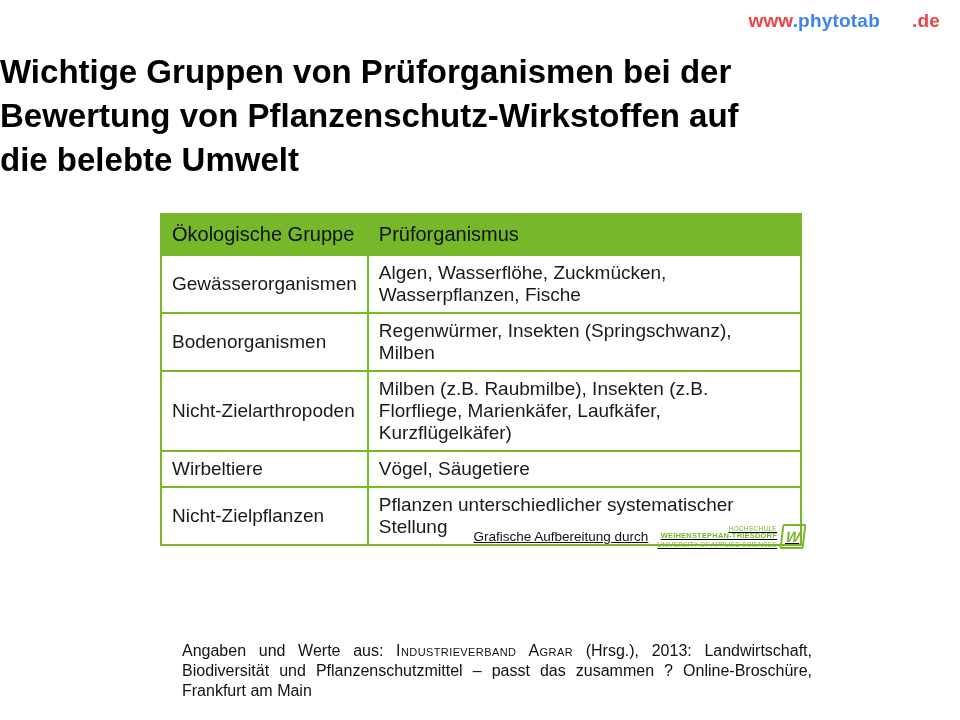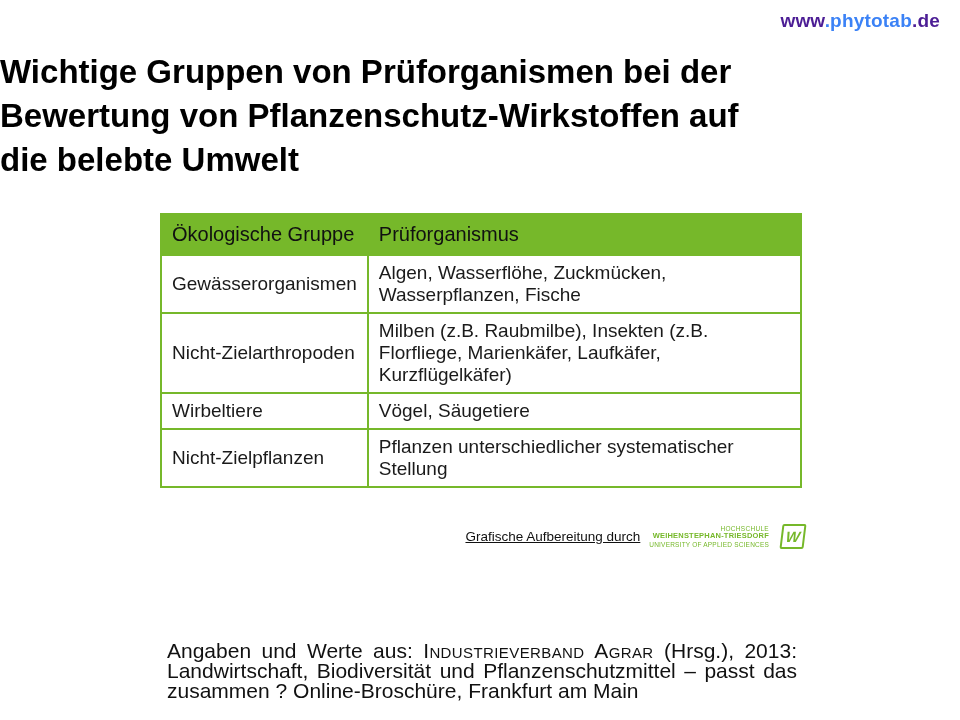--- a/index.html
+++ b/index.html
@@ -1,20 +1,20 @@
 <!DOCTYPE html>
 <html><head>
 <meta charset="utf-8">
 <style>
   * { margin:0; padding:0; box-sizing:border-box; }
   html,body { width:960px; height:720px; background:#ffffff; font-family:"Liberation Sans",sans-serif; color:#000; overflow:hidden; position:relative; }
 
   
   .site-url { position:absolute; top:10px; right:20px; font-size:19px; font-weight:bold; letter-spacing:0.2px; }
-  .site-url .grn { color:#4c1d95; }
+  .site-url .grn { color:#ef4444;margin-left:32px; }
   .site-url .blk { color:#3b82f6; }
 
   
   .slide-title { position:absolute; top:50px; left:0; width:960px; text-align:left; font-size:33px; font-weight:bold; line-height:44px; color:#000; }
 
   
   .table-wrap { position:absolute; top:213px; left:160px; width:642px; }
   table.org-table { border-collapse:collapse; width:100%; font-size:19px; color:#1a1a1a; }
   table.org-table th {
     background:#76B82A; color:#111; font-weight:normal; text-align:left;
@@ -23,34 +23,34 @@
   table.org-table th + th { border-left:2px solid #404040; }
   table.org-table td {
     background:#fff; border:2px solid #76B82A; padding:6px 10px;
     line-height:22px; vertical-align:middle;
   }
   td.col-group, th.col-group { width:202px; }
 
   
   .attribution { position:absolute; top:524px; right:155px; display:flex; align-items:center; gap:9px; }
   .attr-label { font-size:13.5px; color:#111;text-decoration:underline; }
-  .hswt-logo { display:flex; align-items:center; gap:12px; }
+  .hswt-logo { display:flex; align-items:center; gap:4px;text-decoration:underline; }
   .logo-text { text-align:right; color:#76B82A; line-height:1.15; }
   .logo-l1 { font-size:6.5px; letter-spacing:0.3px; }
   .logo-l2 { font-size:7.5px; font-weight:bold; letter-spacing:0.2px; }
   .logo-l3 { font-size:6.5px; letter-spacing:0.2px; }
   .logo-mark {
     width:24px; height:25px; border:2.5px solid #76B82A; color:#76B82A;
     display:flex; align-items:center; justify-content:center;
     font-size:15px; font-weight:bold; font-style:italic;
     transform:skewX(-7deg); border-radius:2px;
   }
 
   
-  .source-note { position:absolute; top:641px; left:167px; width:630px; font-size:21px; line-height:20px; text-align:justify; color:#111; }
+  .source-note { position:absolute; top:641px; left:182px; width:630px; font-size:16px; line-height:20px; text-align:justify; color:#111; }
   .source-note .smallcaps { font-variant:small-caps; letter-spacing:0.4px; }
 </style>
 </head>
 <body>
 
 <div class="site-url">
   <span class="grn">www</span><span class="blk">.phytotab</span><span class="grn">.de</span>
 </div>
 
 <h1 class="slide-title">
@@ -64,20 +64,24 @@
     <thead>
       <tr>
         <th class="col-group">Ökologische Gruppe</th>
         <th>Prüforganismus</th>
       </tr>
     </thead>
     <tbody>
       <tr>
         <td class="col-group">Gewässerorganismen</td>
         <td>Algen, Wasserflöhe, Zuckmücken, Wasserpflanzen, Fische</td>
+      </tr>
+      <tr>
+        <td class="col-group">Bodenorganismen</td>
+        <td>Regenwürmer, Insekten (Springschwanz), Milben</td>
       </tr>
       <tr>
         <td class="col-group">Nicht-Zielarthropoden</td>
         <td>Milben (z.B. Raubmilbe), Insekten (z.B. Florfliege, Marienkäfer, Laufkäfer, Kurzflügelkäfer)</td>
       </tr>
       <tr>
         <td class="col-group">Wirbeltiere</td>
         <td>Vögel, Säugetiere</td>
       </tr>
       <tr>

